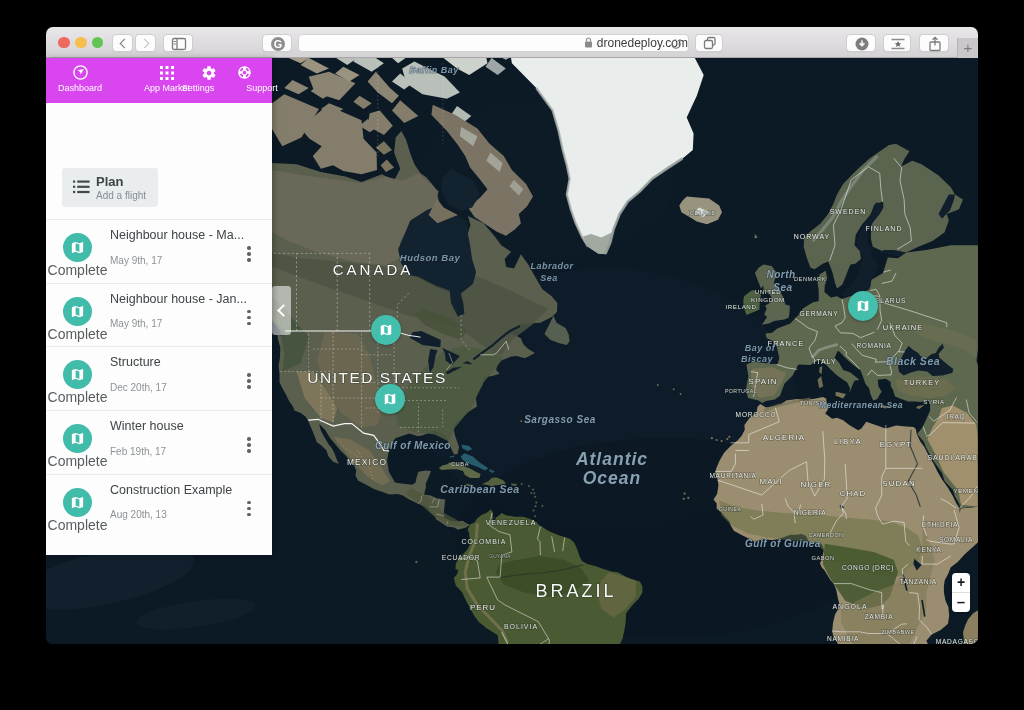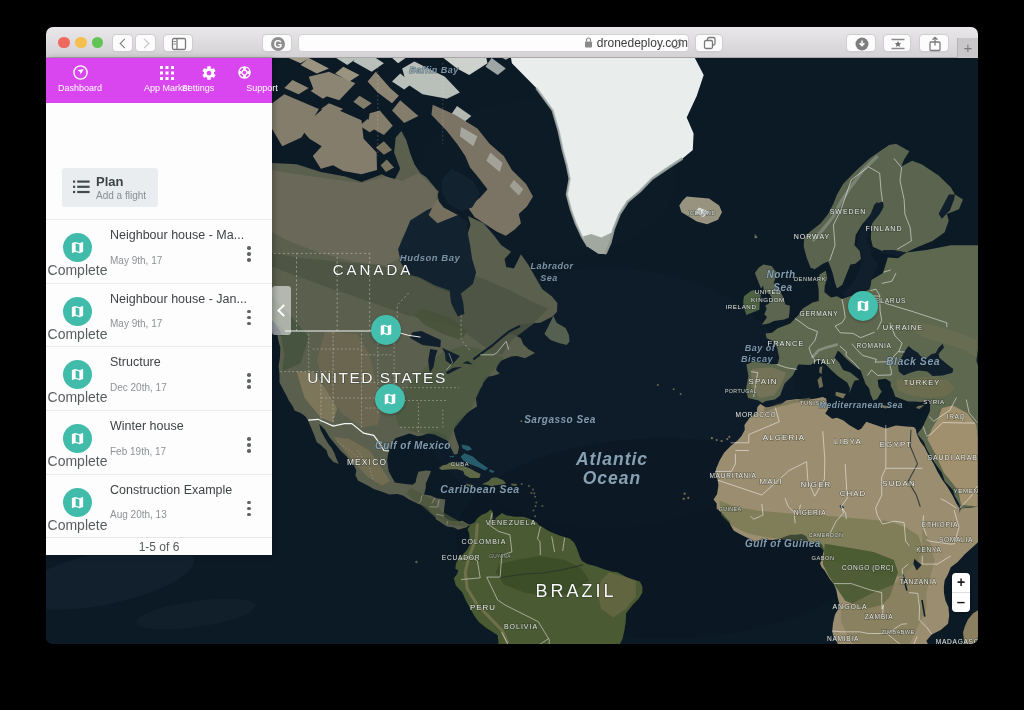--- a/index.html
+++ b/index.html
@@ -519,17 +519,16 @@
      <div class="circ">
             <svg style="position:absolute;left:7px;top:7px" width="15" height="15" viewBox="0 0 24 24">
               <path fill-rule="evenodd" fill="#fff" d="M20.5 3l-.16.03L15 5.1 9 3 3.36 4.9c-.21.07-.36.25-.36.48V20.5c0 .28.22.5.5.5l.16-.03L9 18.9l6 2.1 5.64-1.9c.21-.07.36-.25.36-.48V3.5c0-.28-.22-.5-.5-.5zM15 19l-6-2.11V5l6 2.11V19z"></path>
             </svg>
           </div>
      <div class="compl">Complete</div>
      <div class="rtitle">Construction Example</div>
      <div class="rdate">Aug 20th, 13</div>
      <div class="dots"></div>
    </div>
-   <div class="foot">1-5 of 6</div>
 
   </div>
  </div>
 </div>
 
 </body></html>

